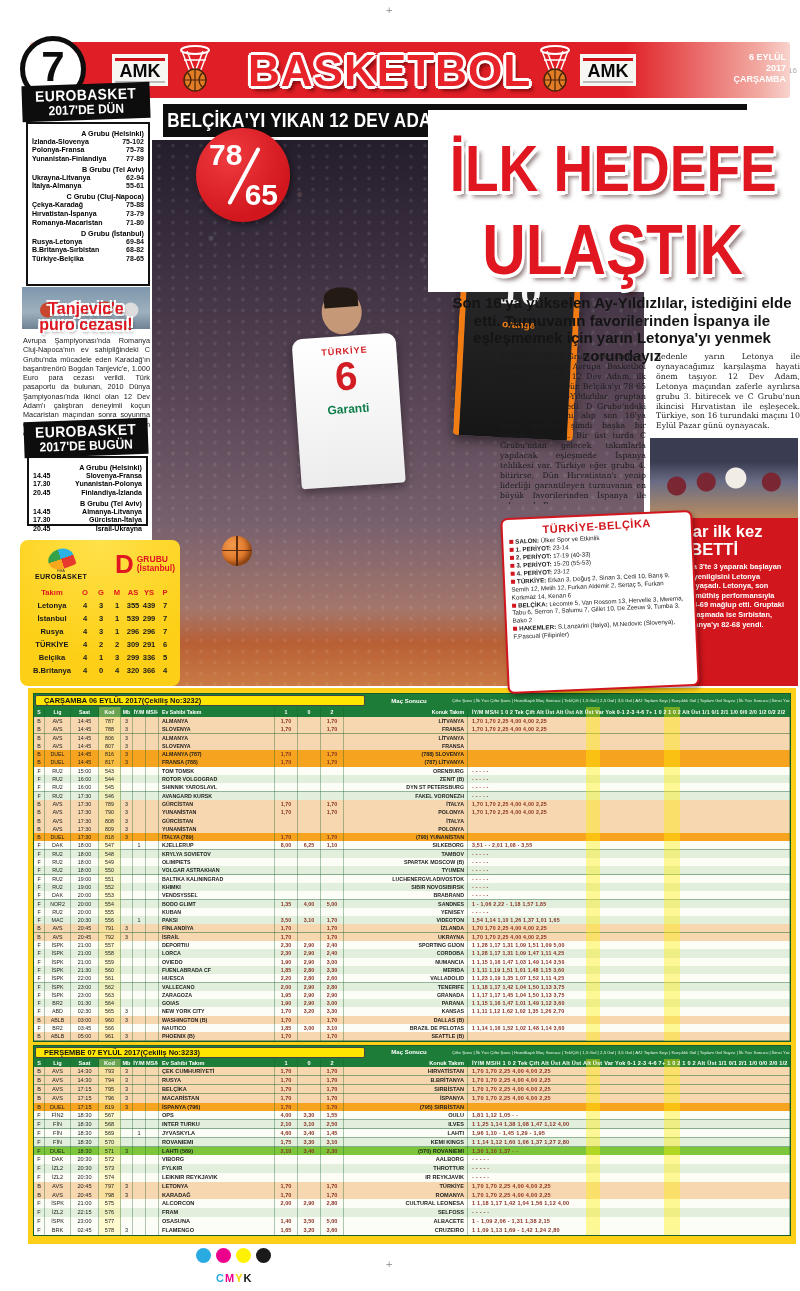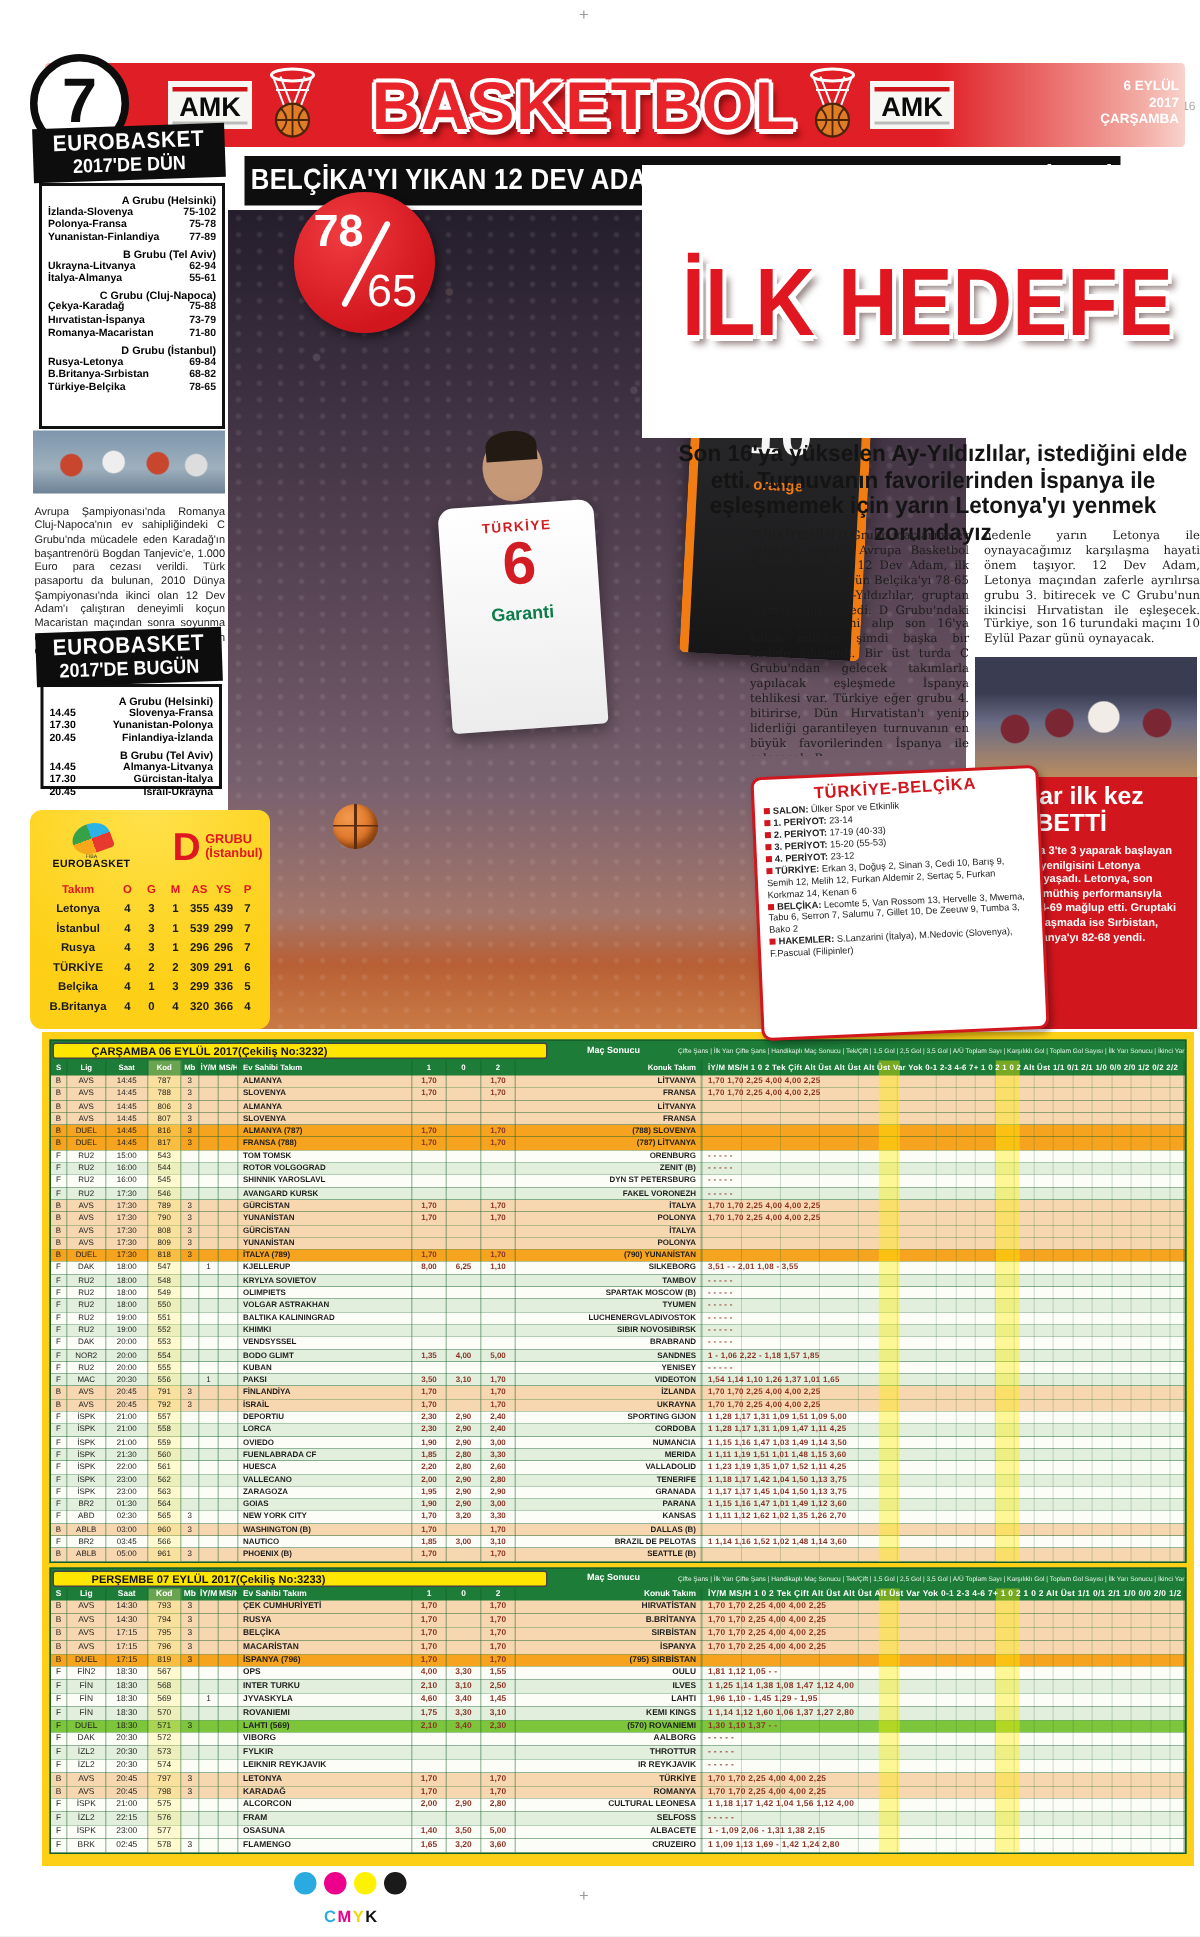--- a/index.html
+++ b/index.html
@@ -92,25 +92,25 @@
   .p-be .head{width:42px;height:46px}
   .be-name{font-size:10px;font-weight:800;color:#eee;letter-spacing:2px;margin-top:12px}
   .be-num{font-size:38px;font-weight:900;color:#f5f5f5;line-height:40px}
   .be-sponsor{font-size:10px;font-weight:700;color:#f07c12;margin-top:8px}
   .ball{position:absolute;left:70px;bottom:120px;width:30px;height:30px;border-radius:50%;background:radial-gradient(circle at 35% 30%,#f29a4e,#d96b1e 70%);box-shadow:inset -3px -3px 5px rgba(0,0,0,.4)}
   .ball:before{content:"";position:absolute;left:48%;top:0;bottom:0;width:1.5px;background:#5d2c0c}
   .ball:after{content:"";position:absolute;top:46%;left:0;right:0;height:1.5px;background:#5d2c0c}
 
   .badge{position:absolute;left:196px;top:128px;width:94px;height:94px;border-radius:50%;background:radial-gradient(circle at 35% 30%,#ef3b40,#d2161d 70%);z-index:5;box-shadow:2px 3px 6px rgba(0,0,0,.45)}
   .badge .n1{position:absolute;left:13px;top:10px;font-size:30px;font-weight:900;color:#fff}
-  .badge .n2{position:absolute;right:12px;bottom:10px;font-size:30px;font-weight:400;color:#fff}
+  .badge .n2{position:absolute;right:12px;bottom:10px;font-size:30px;font-weight:700;color:#fff}
   .badge .slash{position:absolute;left:46px;top:16px;width:4px;height:64px;background:#fff;transform:rotate(28deg);border-radius:2px}
 
   
-  .headline{position:absolute;left:428px;top:110px;width:370px;height:182px;background:#fff;z-index:4;display:flex;flex-direction:row;align-items:center;justify-content:flex-start}
+  .headline{position:absolute;left:428px;top:110px;width:370px;height:182px;background:#fff;z-index:4;display:flex;flex-direction:column;align-items:center;justify-content:flex-end}
   .headline div{font-weight:900;color:#e01720;transform:scaleX(.86);white-space:nowrap;
     text-shadow:-3px -3px 0 #fff,3px -3px 0 #fff,-3px 3px 0 #fff,3px 3px 0 #fff,0 4px 0 #fff,0 -4px 0 #fff,5px 6px 5px rgba(40,0,0,.5)}
   .headline .h1{font-size:64px;line-height:78px}
   .headline .h2{font-size:70px;line-height:84px}
   .subhead{position:absolute;left:446px;top:294px;width:352px;height:54px;z-index:4;font-size:15.5px;line-height:17.5px;font-weight:700;color:#141414;text-align:center;transform:scaleX(.97)}
   .article{position:absolute;left:500px;top:352px;z-index:4;display:flex;gap:10px}
   .article .col{width:146px;font-family:"DejaVu Serif",serif;font-size:7.8px;line-height:9.9px;text-align:justify;color:#1d1d1d}
   .article .col1{height:152px;overflow:hidden}
   .article .col2{width:144px;height:86px;overflow:hidden}
 
@@ -131,21 +131,21 @@
     radial-gradient(circle at 82% 55%,#7a2633 0 9px,transparent 10px),
     linear-gradient(180deg,#3a3d52 0 30%,#6a6d85 55%,#b98c60 100%)}
   .rus-box{background:#d2161d;color:#fff;padding:5px 7px 7px;height:168px}
   .rus-box h3{font-size:16.5px;line-height:17.5px;font-weight:900;margin-bottom:4px}
   .rus-box p{font-size:7.4px;line-height:9.6px;font-weight:600}
 
   
   .betting{position:absolute;left:28px;top:688px;width:768px;height:556px;background:#fdd017;padding:5px;z-index:2}
   .btable{border:1px solid #145f2b;background:#1c7c38}
   .bt-titlerow{display:flex;height:13px;align-items:stretch;background:#1c7c38}
-  .bt-title{width:330px;background:#ffe600;color:#111;font-size:7.4px;font-weight:900;display:flex;align-items:center;padding-left:25px;border:1px solid #444;border-radius:2px;margin:1px}
+  .bt-title{width:330px;background:#ffe600;color:#111;font-size:7.4px;font-weight:900;display:flex;align-items:center;padding-left:8px;border:1px solid #444;border-radius:2px;margin:1px}
   .bt-ms{width:86px;color:#fff;font-size:6px;font-weight:700;display:flex;align-items:center;justify-content:center}
   .bt-groups{flex:1;color:#eaf5ea;font-size:4.4px;display:flex;align-items:center;overflow:hidden;white-space:nowrap}
   .brow{display:flex;height:8.3px;font-size:5.3px;line-height:8.5px;color:#1c1c1c;background-image:linear-gradient(to top,rgba(16,92,40,.45) .5px,transparent .5px)}
   .bhead{background:#1c7c38;color:#fff;height:10px;font-size:5.2px;line-height:10px;font-weight:700}
   .bhead .bc{color:#fff}
   .bc{flex:0 0 auto;border-right:1px solid rgba(16,92,40,.35);overflow:hidden;white-space:nowrap;text-align:center}
   .cS{width:11px}.cLig{width:26px}.cSaat{width:28px}.cKod{width:22px;background:rgba(255,240,130,.35)}
   .cMb{width:12px}.cIy{width:13px}
   .cHome{width:116px;text-align:left;padding-left:3px;font-weight:700}
   .cOdd{width:23px;color:#8a3324;font-weight:700}
@@ -313,20 +313,24 @@
           <div class="sg-score">68-82</div>
         </div>
         <div class="sg-row">
           <div class="sg-match">Türkiye-Belçika</div>
           <div class="sg-score">78-65</div>
         </div>
       </div>
   </div>
 
   <div class="leftphoto"></div>
+  <div class="tanj-title">
+    <div class="t1">Tanjevic'e</div>
+    <div class="t2">puro cezası!</div>
+  </div>
   <div class="tanj-body">Avrupa Şampiyonası'nda Romanya Cluj-Napoca'nın ev sahipliğindeki C Grubu'nda mücadele eden Karadağ'ın başantrenörü Bogdan Tanjevic'e, 1.000 Euro para cezası verildi. Türk pasaportu da bulunan, 2010 Dünya Şampiyonası'nda ikinci olan 12 Dev Adam'ı çalıştıran deneyimli koçun Macaristan maçından sonra soyunma odasında puro içmesi, cezaya neden oldu.</div>
 
   <div class="blackbox-title bugun-title">
     <div class="l1">EUROBASKET</div>
     <div class="l2">2017'DE BUGÜN</div>
   </div>
   <div class="scorebox bugun-box">
     <div>
         <div class="sg-name">A Grubu (Helsinki)</div>
         <div class="sg-row">

